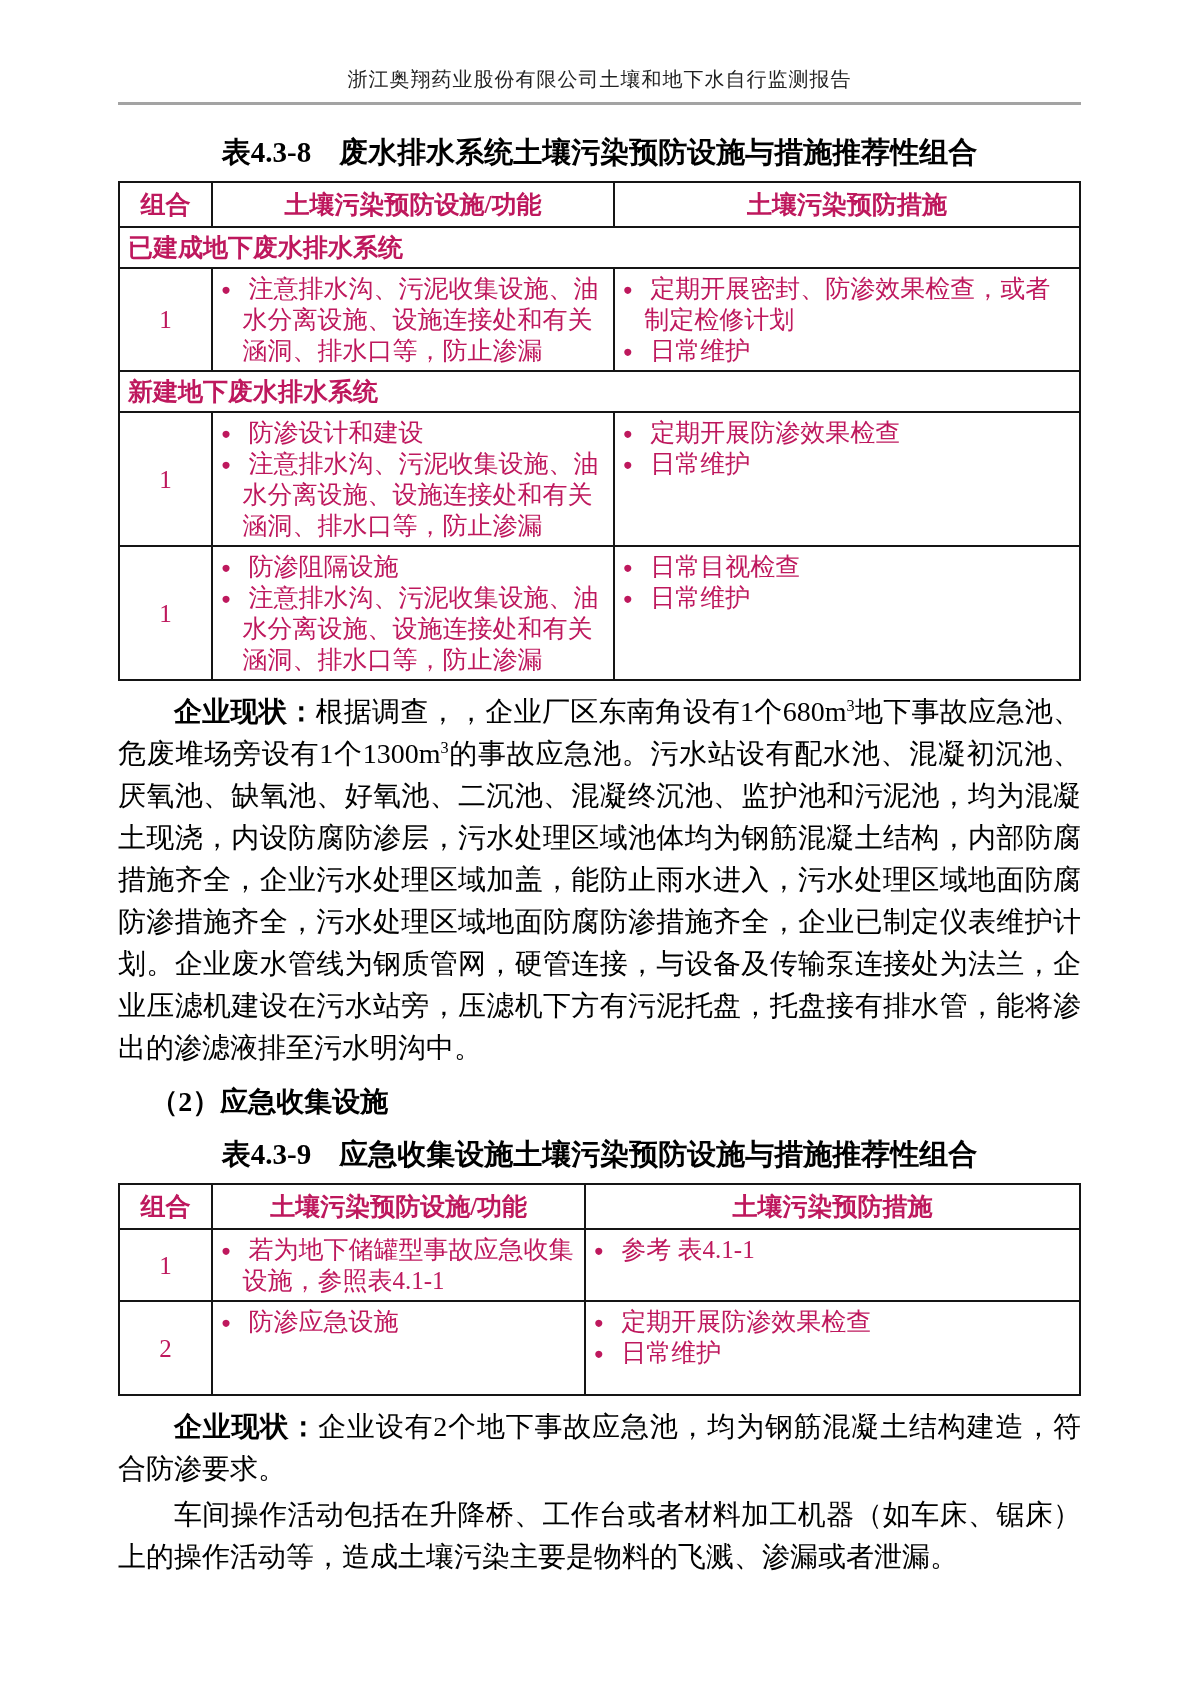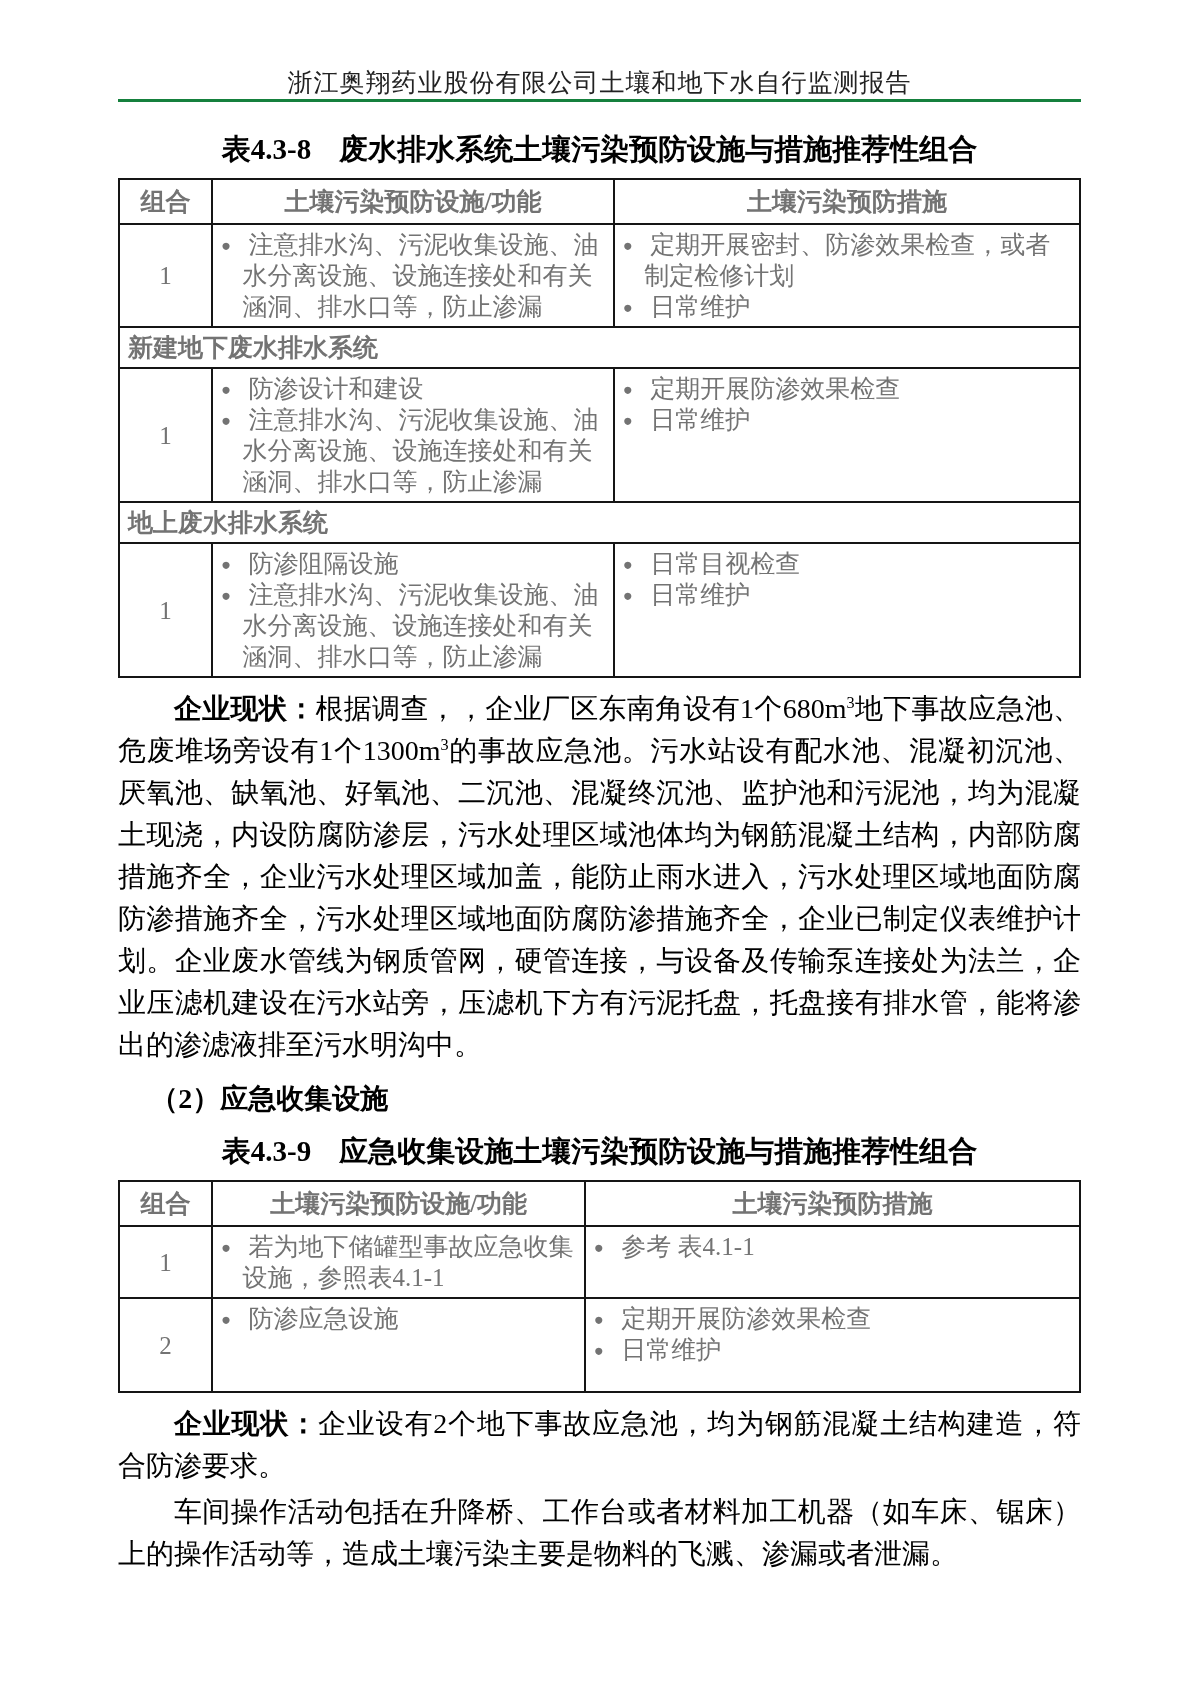--- a/index.html
+++ b/index.html
@@ -5,35 +5,35 @@
   * { margin:0; padding:0; box-sizing:border-box; }
   html,body { background:#ffffff; }
   .page {
     width:1199px; height:1696px; background:#fff; color:#000;
     padding:66px 118px 44px 118px;
     display:flex; flex-direction:column; overflow:hidden;
     font-family:"Liberation Serif","DejaVu Serif",serif;
   }
   
   .page-header {
-    text-align:center; font-size:25px; color:#222;
-    border-bottom:3px solid #15803d;
+    text-align:center; font-size:20px; color:#222;
+    padding-bottom:9px; border-bottom:3px solid #a3a3a3;
     letter-spacing:1px;
   }
   
   .table-title {
     text-align:center; font-weight:bold; font-size:29px;
     margin-top:28px; margin-bottom:8px;
   }
   .table-title.second { margin-top:12px; }
   .tt-label { margin-right:28px; }
   
   table.data-table {
     width:100%; border-collapse:collapse; table-layout:fixed;
-    font-size:25px; line-height:1.24; color:#737373;
+    font-size:25px; line-height:1.24; color:#be185d;
   }
   table.data-table th, table.data-table td {
     border:2px solid #151515; padding:4px 8px; word-break:break-all;
   }
   table.data-table th { text-align:center; font-weight:bold; padding:6px 4px; }
   table.t1 col.c1, table.t2 col.c1 { width:9.7%; }
   table.t1 col.c2 { width:41.8%; }
   table.t1 col.c3 { width:48.5%; }
   table.t2 col.c2 { width:38.8%; }
   table.t2 col.c3 { width:51.5%; }
@@ -75,20 +75,23 @@
         <col class="c3">
       </colgroup>
       <thead>
         <tr>
           <th>组合</th>
           <th>土壤污染预防设施/功能</th>
           <th>土壤污染预防措施</th>
         </tr>
       </thead>
       <tbody>
+        <tr class="section-row">
+          <td colspan="3">已建成地下废水排水系统</td>
+        </tr>
         <tr>
           <td class="combo-cell">1</td>
           <td class="content-cell">
             <div class="bullet-item"><span class="bullet">●</span><span>注意排水沟、污泥收集设施、油水分离设施、设施连接处和有关涵洞、排水口等，防止渗漏</span></div>
           </td>
           <td class="content-cell">
             <div class="bullet-item"><span class="bullet">●</span><span>定期开展密封、防渗效果检查，或者制定检修计划</span></div>
             <div class="bullet-item"><span class="bullet">●</span><span>日常维护</span></div>
           </td>
         </tr>
@@ -98,23 +101,20 @@
         <tr>
           <td class="combo-cell">1</td>
           <td class="content-cell">
             <div class="bullet-item"><span class="bullet">●</span><span>防渗设计和建设</span></div>
             <div class="bullet-item"><span class="bullet">●</span><span>注意排水沟、污泥收集设施、油水分离设施、设施连接处和有关涵洞、排水口等，防止渗漏</span></div>
           </td>
           <td class="content-cell">
             <div class="bullet-item"><span class="bullet">●</span><span>定期开展防渗效果检查</span></div>
             <div class="bullet-item"><span class="bullet">●</span><span>日常维护</span></div>
           </td>
-        </tr>
-        <tr class="section-row">
-          <td colspan="3">地上废水排水系统</td>
         </tr>
         <tr>
           <td class="combo-cell">1</td>
           <td class="content-cell">
             <div class="bullet-item"><span class="bullet">●</span><span>防渗阻隔设施</span></div>
             <div class="bullet-item"><span class="bullet">●</span><span>注意排水沟、污泥收集设施、油水分离设施、设施连接处和有关涵洞、排水口等，防止渗漏</span></div>
           </td>
           <td class="content-cell">
             <div class="bullet-item"><span class="bullet">●</span><span>日常目视检查</span></div>
             <div class="bullet-item"><span class="bullet">●</span><span>日常维护</span></div>

